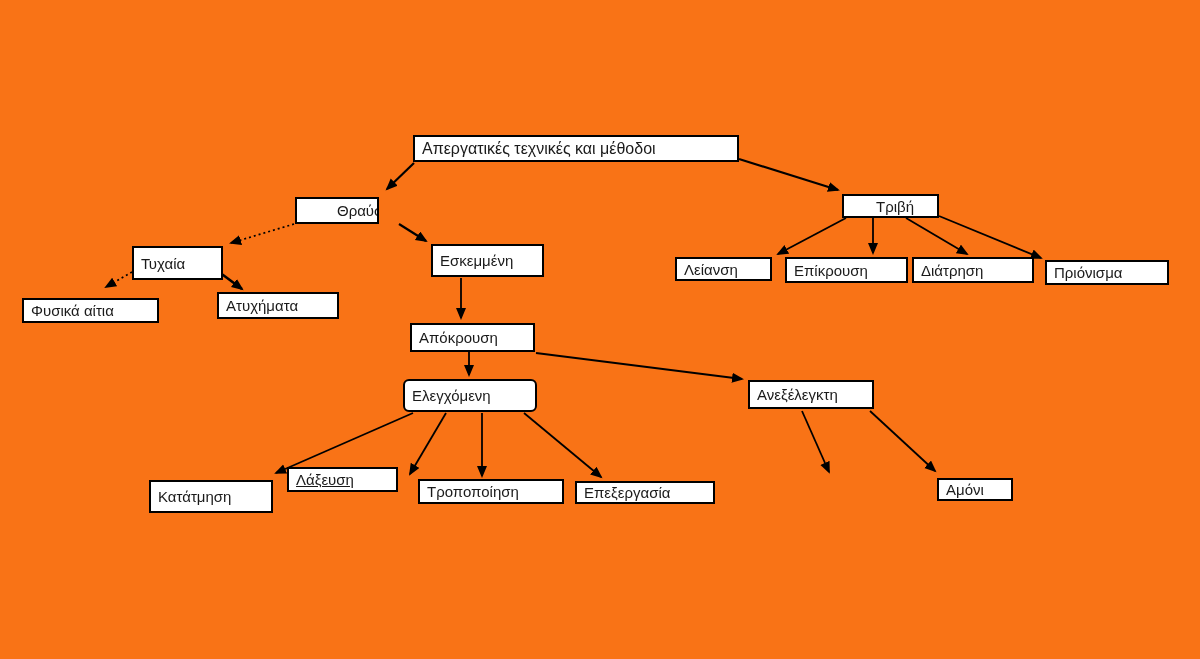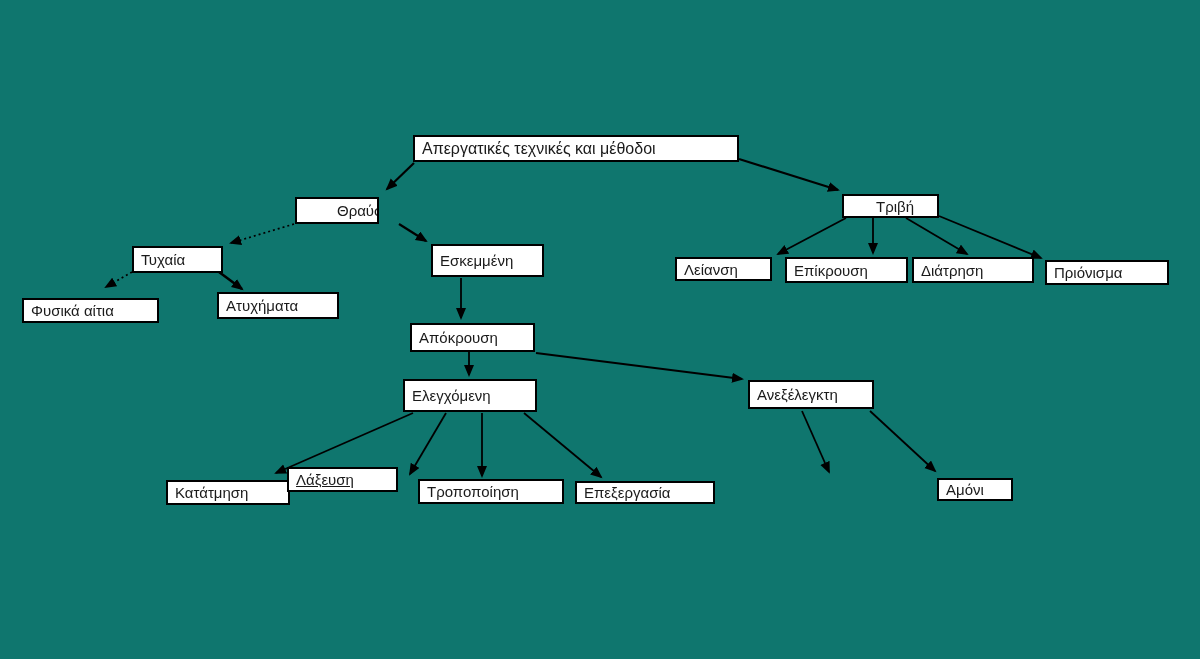--- a/index.html
+++ b/index.html
@@ -5,21 +5,21 @@
   html, body {
     margin: 0;
     padding: 0;
     background: #ffffff;
     font-family: "Liberation Sans", sans-serif;
   }
   .canvas {
     position: relative;
     width: 1200px;
     height: 659px;
-    background: #0f766e;
+    background: #f97316;
     overflow: hidden;
   }
   .edges-layer {
     position: absolute;
     left: 0;
     top: 0;
     width: 1200px;
     height: 659px;
   }
   .node {
@@ -70,45 +70,45 @@
     <line x1="482" y1="413" x2="482" y2="476" stroke-width="1.8" marker-end="url(#ah)"></line>
     <line x1="524" y1="413" x2="601" y2="477" stroke-width="1.8" marker-end="url(#ah)"></line>
     <line x1="802" y1="411" x2="829" y2="472" stroke-width="1.8" marker-end="url(#ah)"></line>
     <line x1="870" y1="411" x2="935" y2="471" stroke-width="1.8" marker-end="url(#ah)"></line>
   </svg>
 
   <div class="node root" style="left:413px; top:135px; width:326px; height:27px;">Απεργατικές τεχνικές και μέθοδοι</div>
 
   <div class="node" style="left:295px; top:197px; width:84px; height:27px;padding-left:40px;">Θραύση</div>
 
-  <div class="node" style="left:132px; top:246px; width:91px; height:27px;">Τυχαία</div>
+  <div class="node" style="left:132px; top:246px; width:91px; height:34px;">Τυχαία</div>
 
   <div class="node" style="left:22px; top:298px; width:137px; height:25px;">Φυσικά αίτια</div>
 
   <div class="node" style="left:217px; top:292px; width:122px; height:27px;">Ατυχήματα</div>
 
   <div class="node" style="left:431px; top:244px; width:113px; height:33px;">Εσκεμμένη</div>
 
   <div class="node" style="left:410px; top:323px; width:125px; height:29px;">Απόκρουση</div>
 
-  <div class="node" style="left:403px; top:379px; width:134px; height:33px;">Ελεγχόμενη</div>
+  <div class="node" style="left:403px; top:379px; width:134px; height:33px;border-radius:6px;">Ελεγχόμενη</div>
 
   <div class="node" style="left:748px; top:380px; width:126px; height:29px;">Ανεξέλεγκτη</div>
 
   <div class="node" style="left:842px; top:194px; width:97px; height:24px;padding-left:32px;">Τριβή</div>
 
   <div class="node" style="left:675px; top:257px; width:97px; height:24px;">Λείανση</div>
 
   <div class="node" style="left:785px; top:257px; width:123px; height:26px;">Επίκρουση</div>
 
   <div class="node" style="left:912px; top:257px; width:122px; height:26px;">Διάτρηση</div>
 
   <div class="node" style="left:1045px; top:260px; width:124px; height:25px;">Πριόνισμα</div>
 
-  <div class="node" style="left:149px; top:480px; width:124px; height:25px;margin-left:17px;">Κατάτμηση</div>
+  <div class="node" style="left:149px; top:480px; width:124px; height:33px;">Κατάτμηση</div>
 
   <div class="node" style="left:287px; top:467px; width:111px; height:25px;text-decoration:underline;">Λάξευση</div>
 
   <div class="node" style="left:418px; top:479px; width:146px; height:25px;">Τροποποίηση</div>
 
   <div class="node" style="left:575px; top:481px; width:140px; height:23px;">Επεξεργασία</div>
 
 
   <div class="node" style="left:937px; top:478px; width:76px; height:23px;">Αμόνι</div>
 

